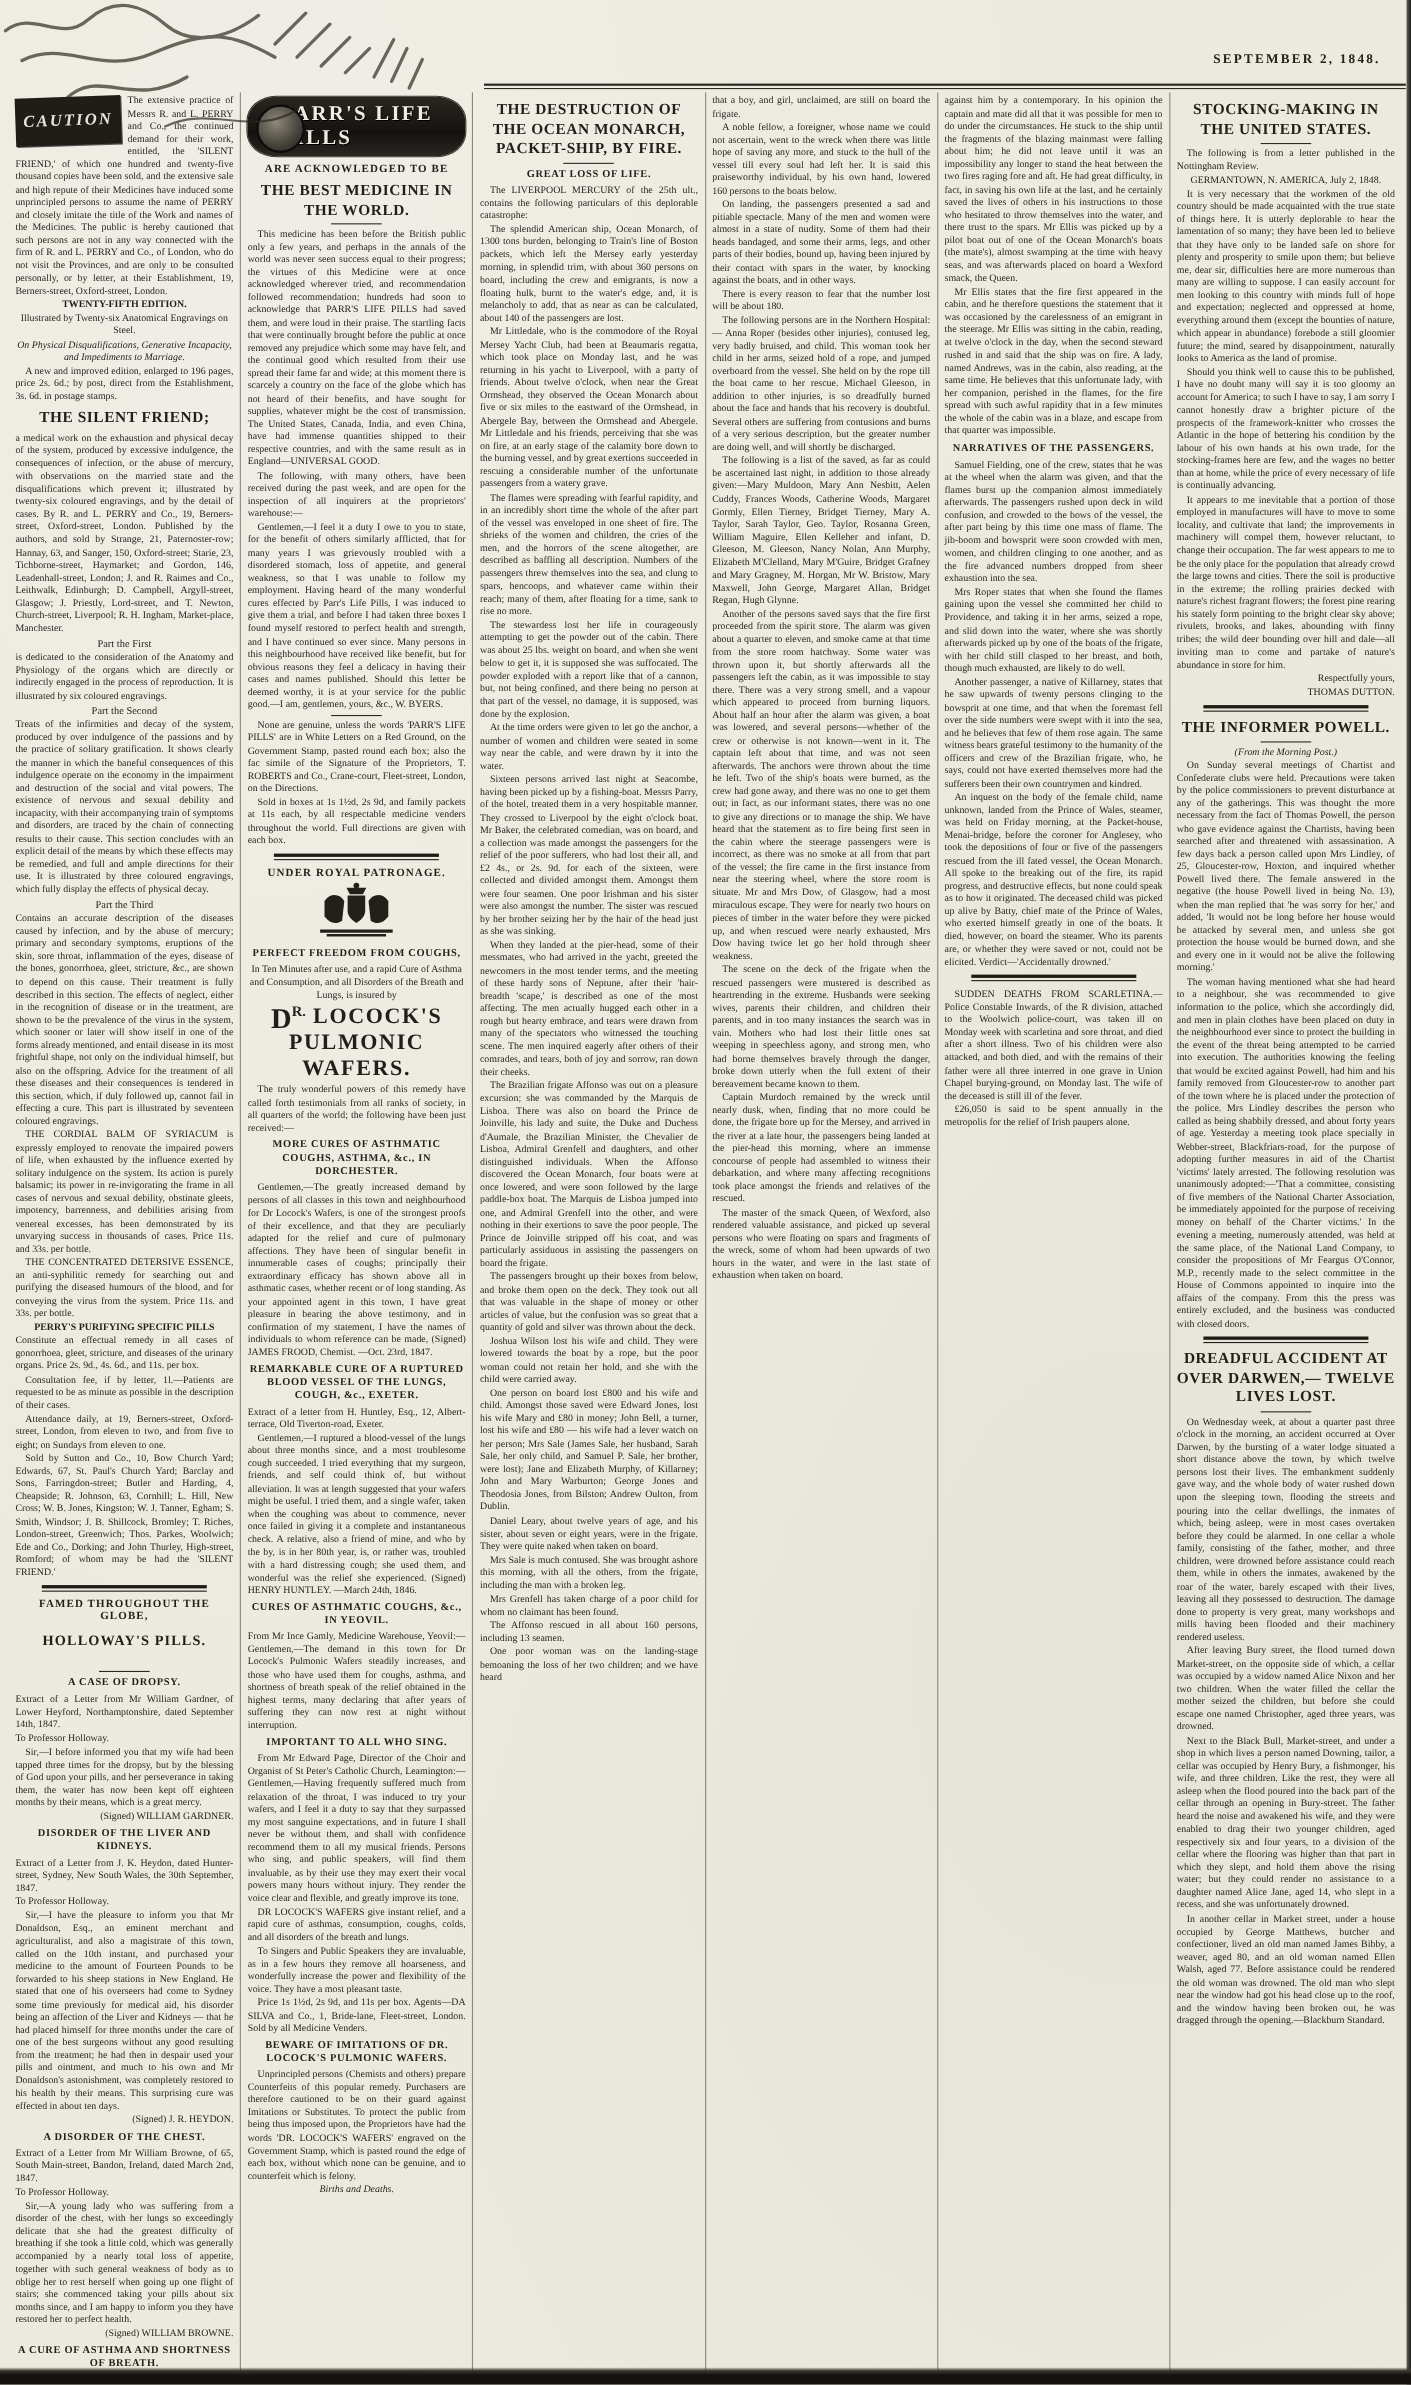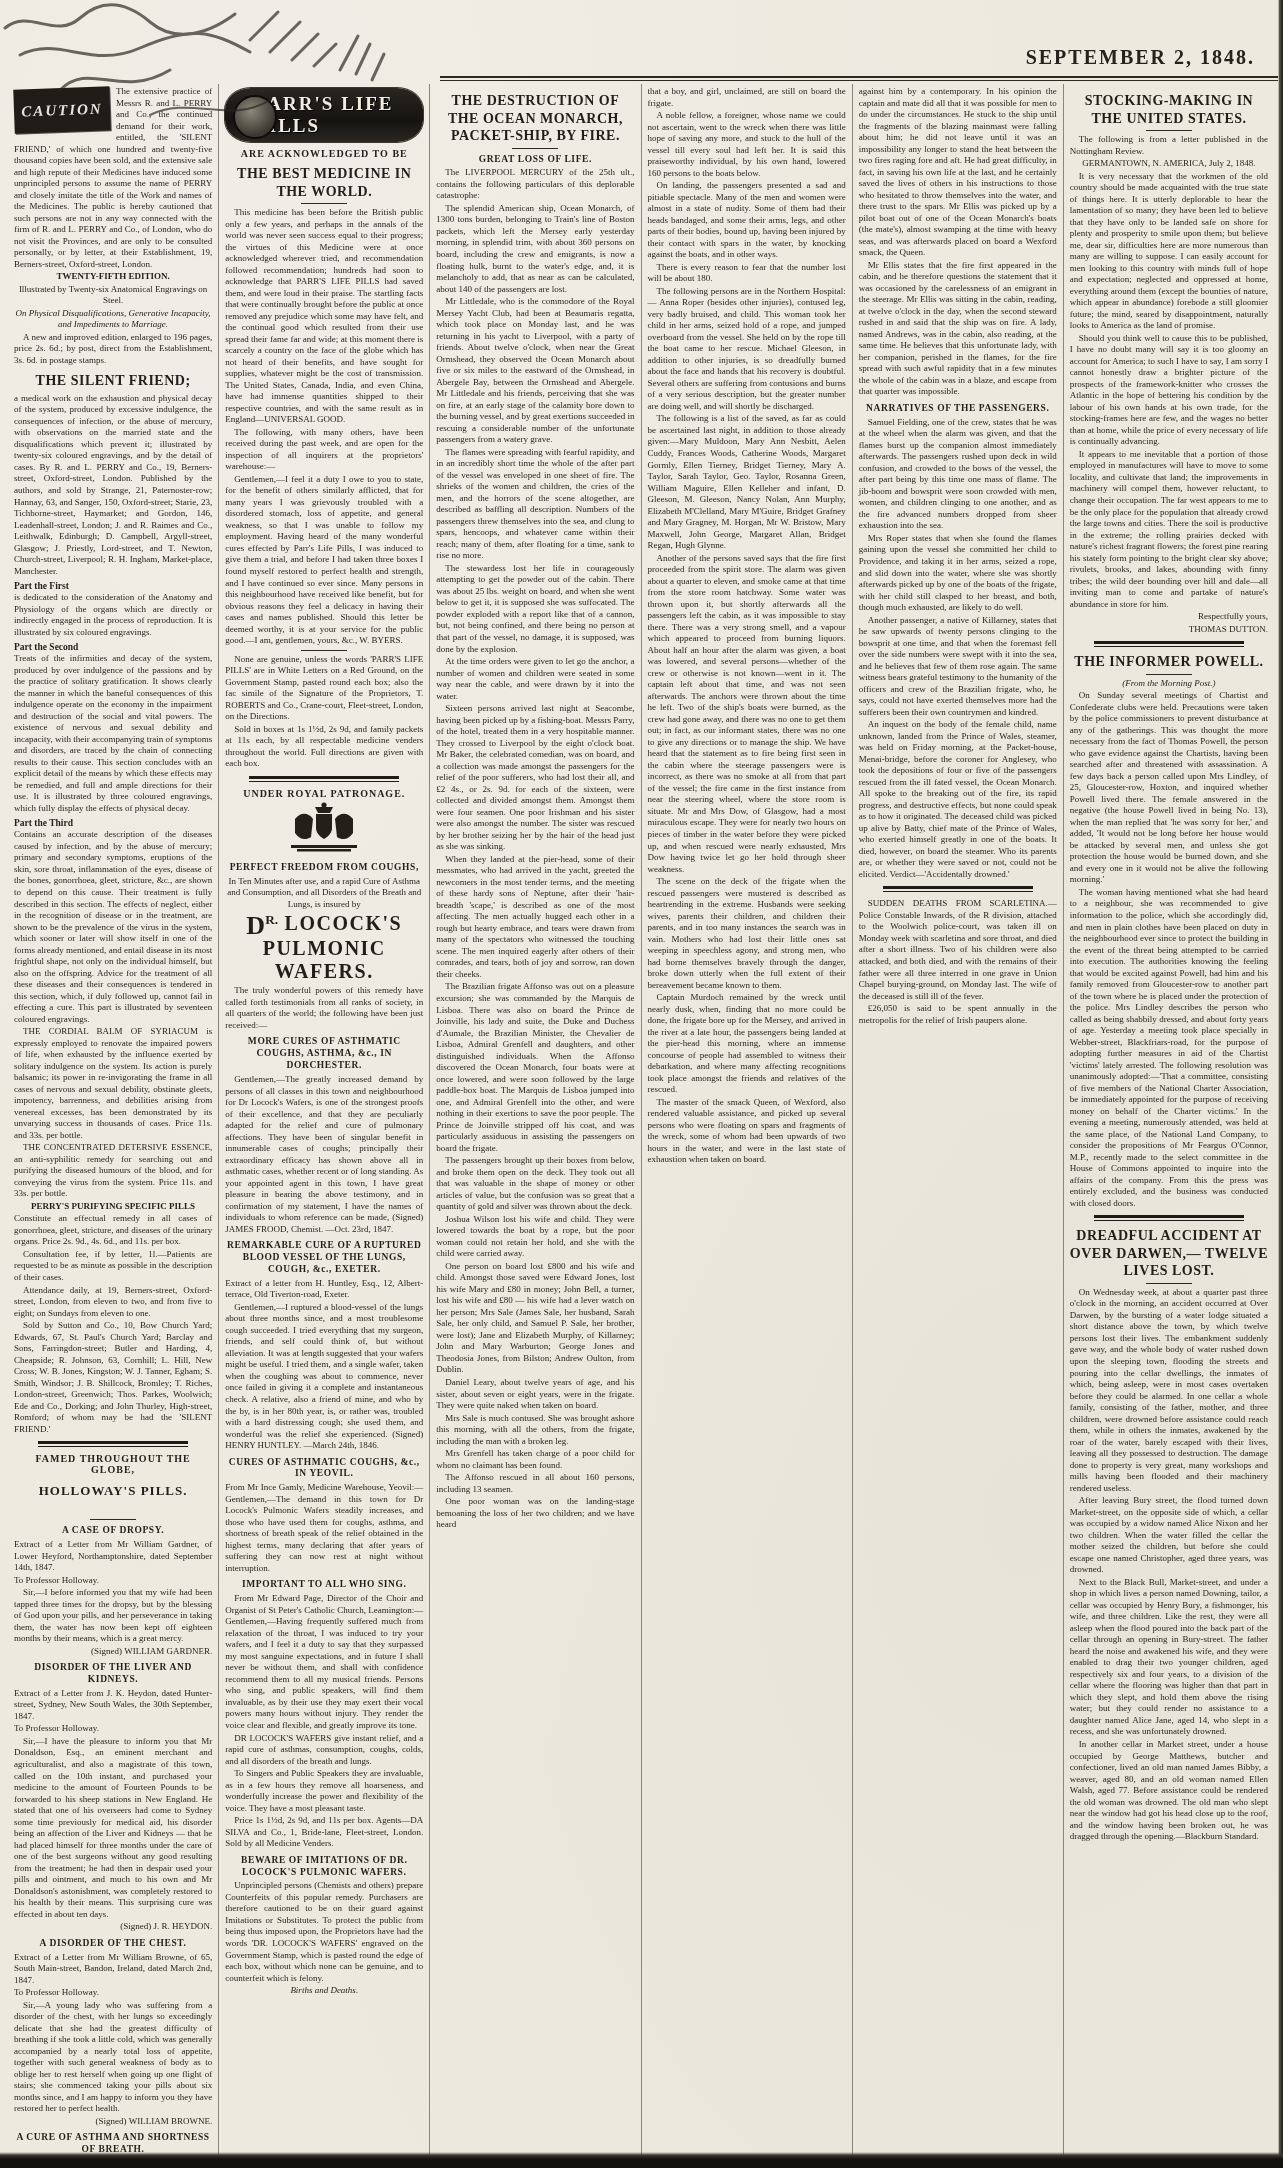--- a/index.html
+++ b/index.html
@@ -7,37 +7,37 @@
     radial-gradient(ellipse at 20% 10%, #efede5 0%, transparent 60%),
     radial-gradient(ellipse at 80% 70%, #e6e3d8 0%, transparent 55%),
     #eceade;
     overflow:hidden;font-family:"Liberation Serif","DejaVu Serif",serif;color:#221f1a;}
   .scan-right{position:absolute;right:0;top:0;width:5px;height:100%;background:linear-gradient(to left,#1a1a18,#55524a 70%,transparent);z-index:30;}
   .scan-bottom{position:absolute;left:0;bottom:0;width:100%;height:16px;background:linear-gradient(to top,#14120f 55%,#3a372f 80%,transparent);z-index:30;}
   
   .masthead{position:absolute;left:0;top:0;width:100%;height:82px;z-index:5;}
   .mast-title{position:absolute;left:455px;top:40px;width:560px;text-align:center;
     font-size:26px;font-weight:bold;letter-spacing:14px;font-family:"Liberation Serif",serif;color:#26231d;}
-  .mast-date{position:absolute;right:28px;top:46px;font-size:20px;font-weight:bold;letter-spacing:2px;font-variant:small-caps;color:#26231d;}
+  .mast-date{position:absolute;right:28px;top:46px;font-size:12px;font-weight:bold;letter-spacing:2px;font-variant:small-caps;color:#26231d;}
   .mast-rule{position:absolute;left:440px;top:76px;width:838px;border-top:2px solid #2c2923;border-bottom:1px solid #2c2923;height:2px;}
   .scribble{position:absolute;left:0;top:0;z-index:6;opacity:.8;}
   
   .cols{position:absolute;left:8px;top:84px;width:1266px;height:2070px;display:flex;z-index:4;}
   .col{flex:1 1 0;padding:2px 6px 0 6px;border-right:1px solid #8b857a;overflow:hidden;height:2070px;}
   .col:last-child{border-right:none;}
   .col p{margin:0 0 1px 0;font-size:9px;line-height:1.28;text-align:justify;text-indent:9px;}
   .col p.noindent{text-indent:0;}
   .col p.center{text-align:center;text-indent:0;}
   .col p.right{text-align:right;text-indent:0;}
   .col p.ital{font-style:italic;}
   .kicker{text-align:center;font-size:10px;font-weight:bold;letter-spacing:1px;margin:6px 0 1px 0;}
   .headline{text-align:center;font-size:14px;font-weight:bold;letter-spacing:.5px;margin:6px 0 3px 0;line-height:1.25;}
   .headline2{text-align:center;font-size:13px;font-weight:bold;letter-spacing:1px;margin:8px 0 19px 0;line-height:1.3;}
   .subhead{text-align:center;font-size:9.5px;font-weight:bold;letter-spacing:.6px;margin:5px 0 2px 0;line-height:1.25;}
-  .crosshead{font-size:9.5px;font-weight:bold;margin:4px 0 1px 0;}
+  .crosshead{text-align:center;font-size:9.5px;font-weight:normal;margin:4px 0 1px 0;}
   .rule{width:46px;margin:3px auto;border-top:1px solid #2c2923;}
   .ornrule{width:150px;margin:6px auto;border-top:3px solid #1d1b16;border-bottom:1px solid #1d1b16;height:2px;}
   .caution{float:left;width:96px;height:44px;margin:2px 6px 2px 0;background:#201d18;color:#e7e4d9;
     display:flex;align-items:center;justify-content:center;font-weight:bold;font-size:15px;letter-spacing:2px;
     font-style:italic;transform:rotate(-2deg);box-shadow:1px 1px 0 #555;}
   .parr{height:54px;background:linear-gradient(#2a2722,#151310 60%,#2a2722);border-radius:26px/22px;margin:2px 0 3px 0;
     display:flex;align-items:center;justify-content:center;position:relative;box-shadow:0 0 0 1px #3c382f;}
   .parr .medallion{position:absolute;left:8px;top:7px;width:40px;height:40px;border-radius:50%;
     background:radial-gradient(circle at 40% 35%,#8d887b,#3b3831 70%);border:2px solid #0d0c0a;}
   .parr .parr-text{color:#efece1;font-weight:bold;font-size:19px;letter-spacing:2px;font-family:"Liberation Serif",serif;

